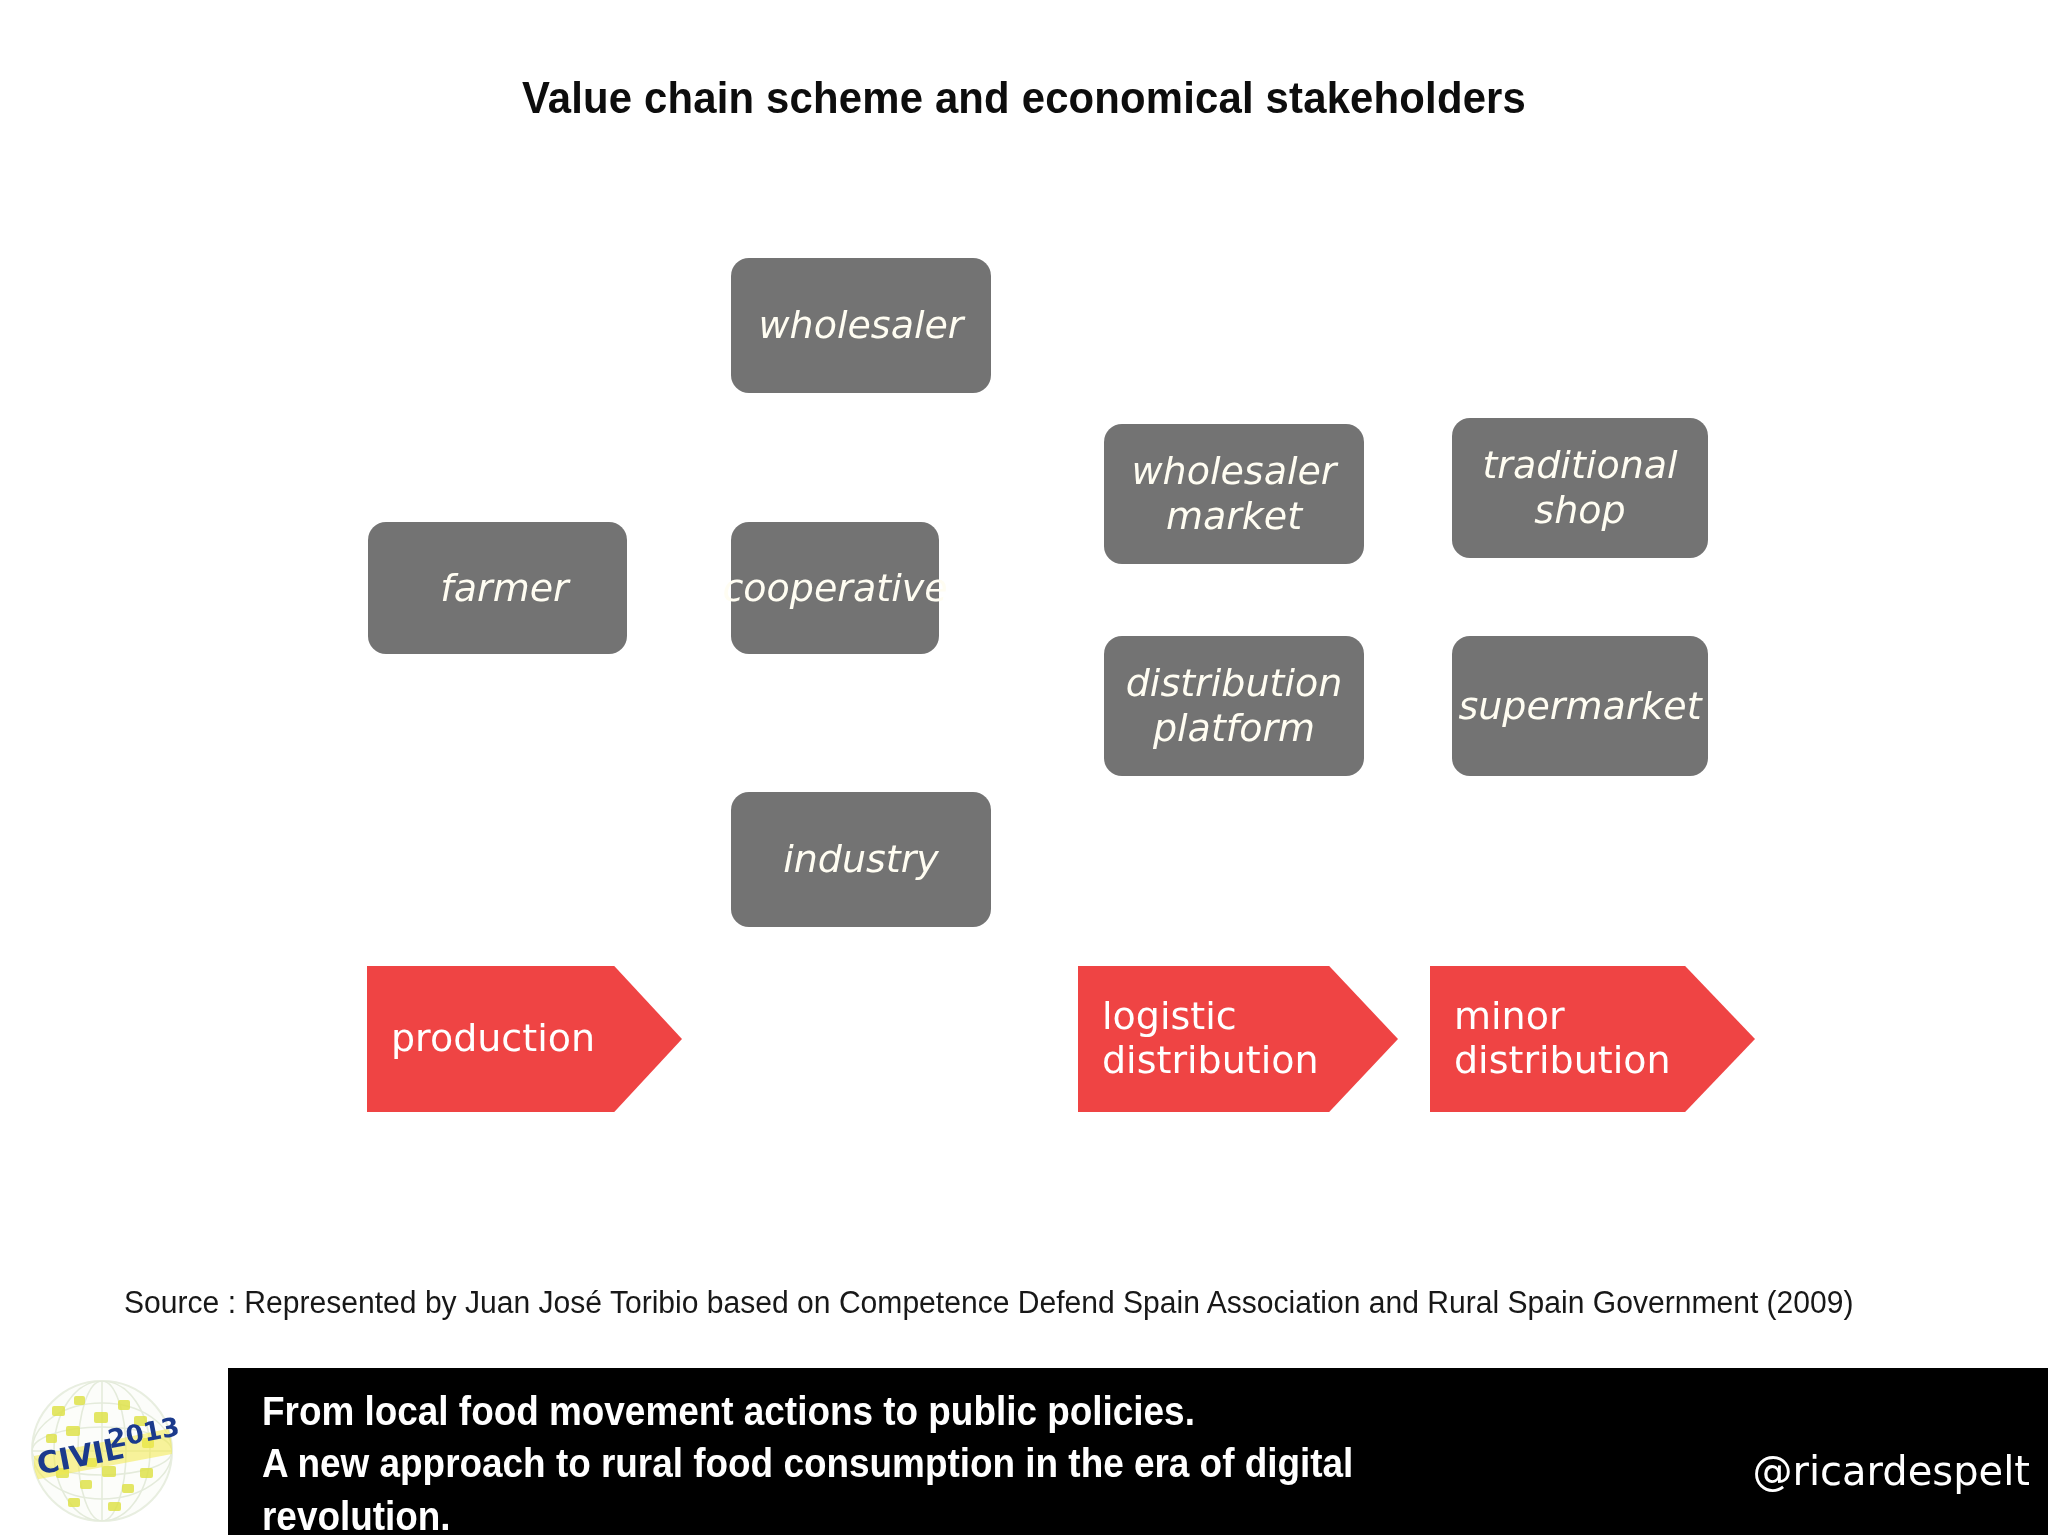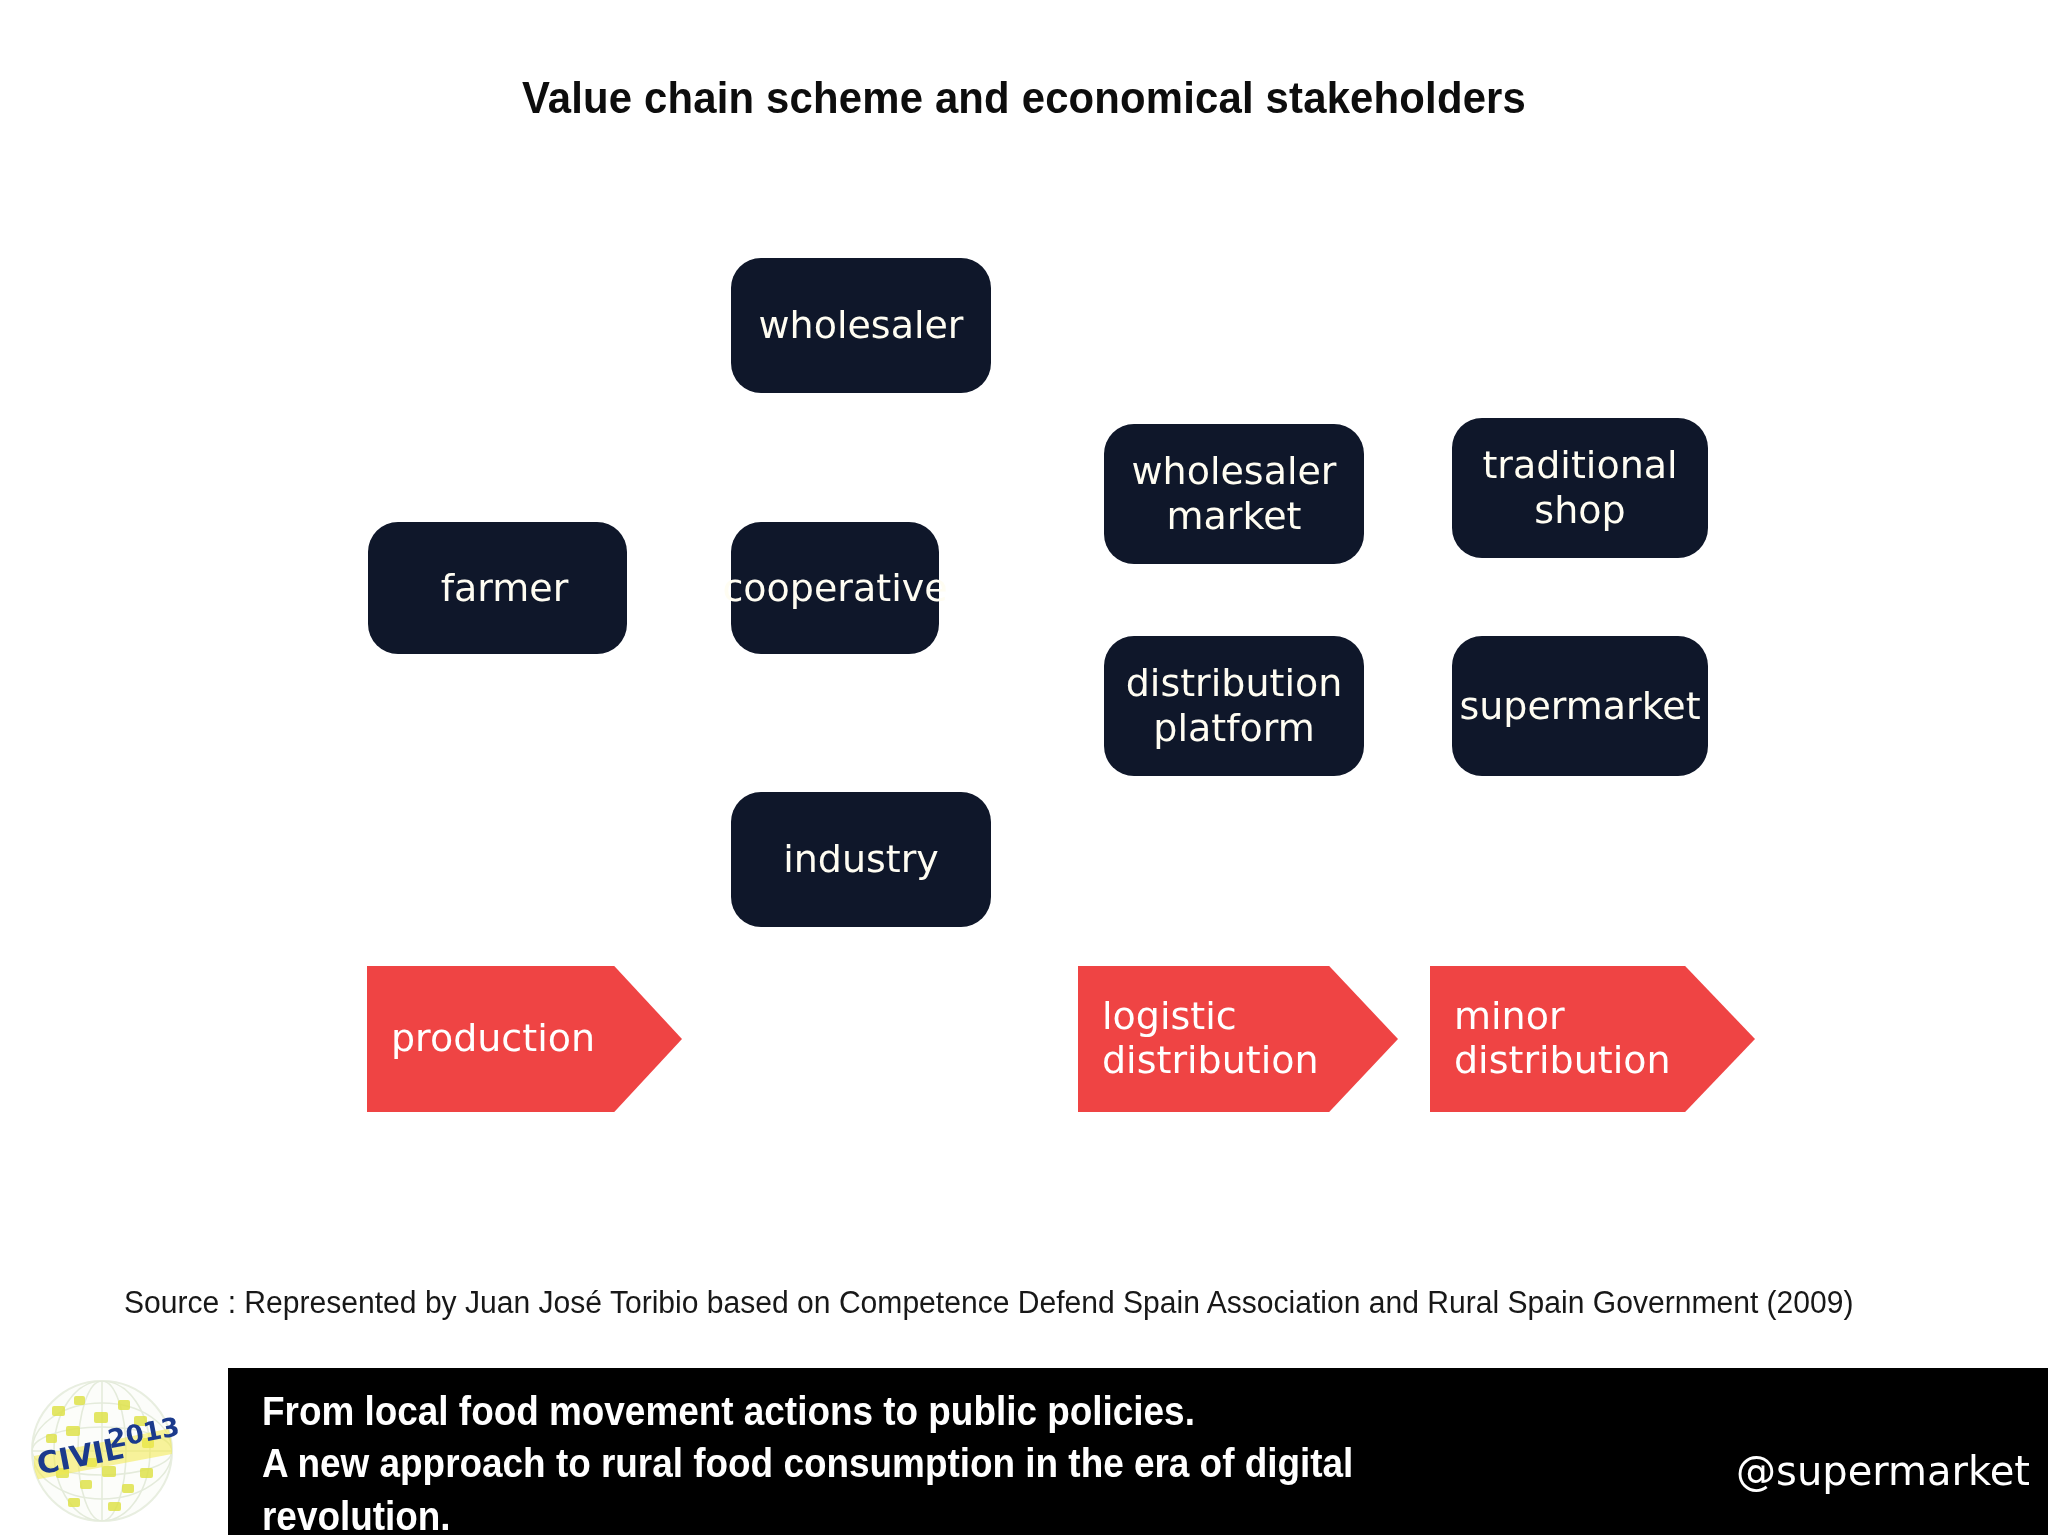--- a/index.html
+++ b/index.html
@@ -35,34 +35,35 @@
   .diagram {
     position: absolute;
     left: 0;
     top: 0;
     width: 2048px;
     height: 1240px;
   }
 
   .node {
     position: absolute;
-    background: #0f172a;
-    border-radius: 30px;
+    background: #737373;
+    border-radius: 18px;
     color: #FFFDF2;
     display: flex;
     align-items: center;
     justify-content: center;
     text-align: center;
     font-family: "DejaVu Sans", sans-serif;
     font-weight: 400;
     font-size: 38px;
     line-height: 1.18;
     box-sizing: border-box;
     padding: 4px 10px;
     white-space: pre-line;
+    font-style: italic;
   }
 
   
   #node-wholesaler      { left: 731px;  top: 258px; width: 260px; height: 135px; }
   #node-farmer          { left: 368px;  top: 522px; width: 259px; height: 132px; padding-left: 24px; }
   #node-cooperative     { left: 731px;  top: 522px; width: 208px; height: 132px; }
   #node-wholesaler-mkt  { left: 1104px; top: 424px; width: 260px; height: 140px; }
   #node-traditional     { left: 1452px; top: 418px; width: 256px; height: 140px; }
   #node-distribution    { left: 1104px; top: 636px; width: 260px; height: 140px; }
   #node-supermarket     { left: 1452px; top: 636px; width: 256px; height: 140px; }
@@ -186,21 +187,21 @@
 
 <div class="source-note">Source : Represented by Juan José Toribio based on Competence Defend Spain Association and Rural Spain Government (2009)</div>
 
 <div class="footer-bar"></div>
 
 <div class="footer-lines">
   <div>From local food movement actions to public policies.</div>
   <div>A new approach to rural food consumption in the era of digital revolution.</div>
 </div>
 
-<div class="footer-handle">@supermarket</div>
+<div class="footer-handle">@ricardespelt</div>
 
 <div class="logo">
   <svg width="160" height="158" viewBox="0 0 160 158">
     <defs>
       <clipPath id="globeClip">
           <circle cx="80" cy="79" r="70"></circle>
         </clipPath>
     </defs>
     <circle cx="80" cy="79" r="70" fill="#fcfdfa" stroke="#e8eee0" stroke-width="2"></circle>
     <g clip-path="url(#globeClip)" stroke="#e4ebdb" stroke-width="1.6" fill="none">

